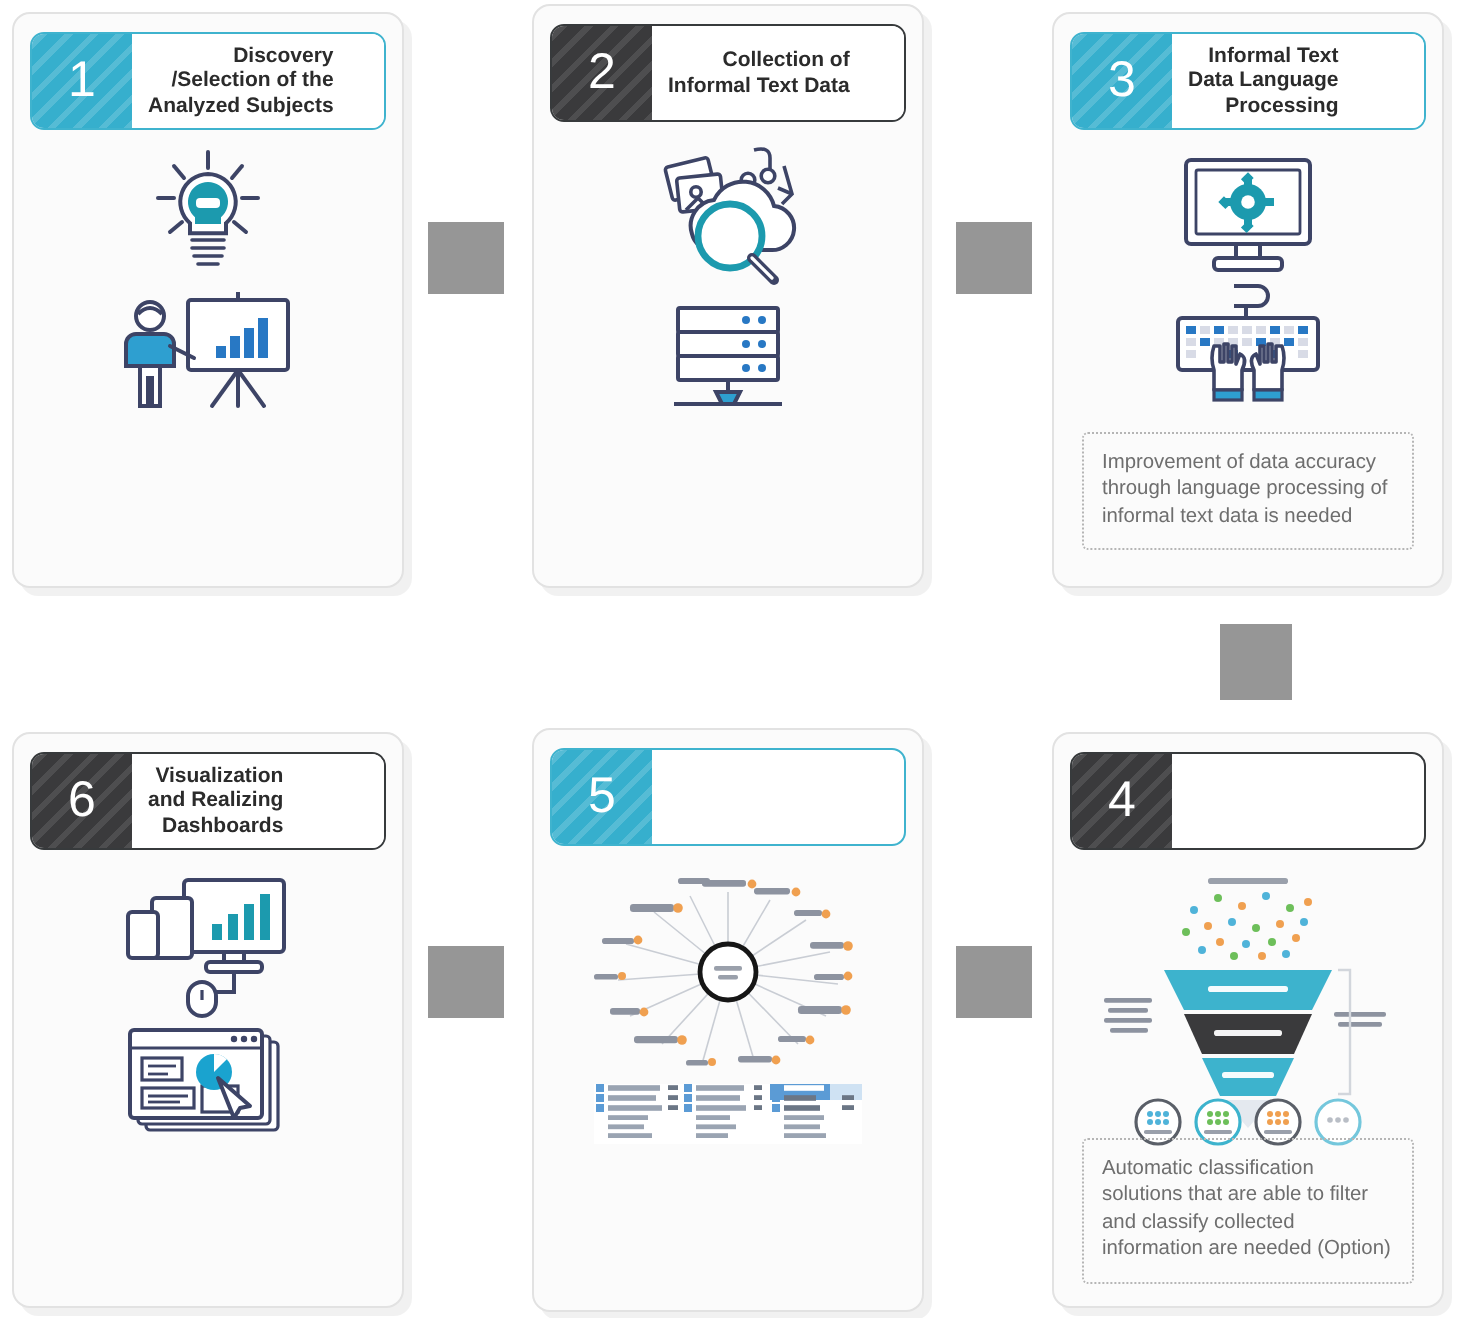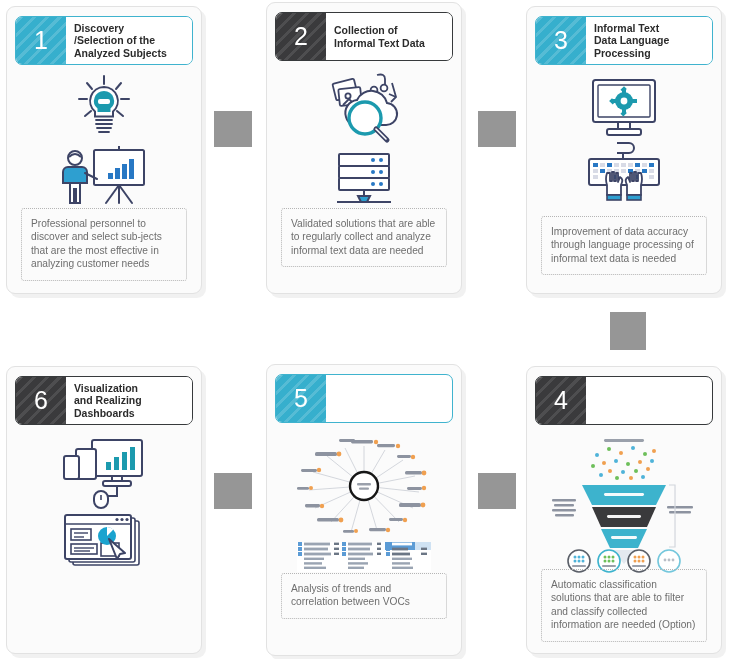--- a/index.html
+++ b/index.html
@@ -87,20 +87,21 @@
     flex: 1 1 auto;
     display: flex;
     align-items: center;
     padding: 0 6px 0 8px;
     font-size: 10.5px;
     line-height: 12.6px;
     font-weight: bold;
     color: #2b2b2b;
     white-space: pre-line;
     background: #ffffff;
+    text-align: right;
   }
 
   
   .icon-area {
     position: absolute;
     left: 8px;
     width: 178px;
     display: flex;
     flex-direction: column;
     align-items: center;
@@ -190,21 +191,20 @@
           <line x1="61" y1="40" x2="61" y2="58"></line>
         </g>
 
         <circle cx="17" cy="13" r="7" fill="#ffffff" stroke="#3d4466" stroke-width="2"></circle>
         <path d="M11 12 q6 -6 12 0" fill="none" stroke="#3d4466" stroke-width="2"></path>
         <path d="M10 22 h14 a5 5 0 0 1 5 5 v11 h-24 v-11 a5 5 0 0 1 5 -5 z" fill="#2e9fd0" stroke="#3d4466" stroke-width="2"></path>
         <path d="M27 28 l12 6" fill="none" stroke="#3d4466" stroke-width="2" stroke-linecap="round"></path>
         <path d="M12 38 h10 v20 h-4 v-14 h-2 v14 h-4 z" fill="#ffffff" stroke="#3d4466" stroke-width="2"></path>
       </svg>
     </div>
-    <div class="desc" style="top:201px">Professional personnel to discover and select sub-jects that are the most effective in analyzing customer needs</div>
   </div>
 
   <div class="card card-2">
     <div class="badge dark">
       <div class="badge-num">2</div>
       <div class="badge-title">Collection of
 Informal Text Data</div>
     </div>
     <div class="icon-area top">
       <svg width="96" height="84" viewBox="0 0 96 84">
@@ -236,21 +236,20 @@
           <circle cx="44" cy="21" r="2"></circle>
             <circle cx="52" cy="21" r="2"></circle>
           <circle cx="44" cy="33" r="2"></circle>
             <circle cx="52" cy="33" r="2"></circle>
         </g>
         <line x1="35" y1="39" x2="35" y2="45" stroke="#3d4466" stroke-width="2"></line>
         <path d="M29 45 h12 l-3 6 h-6 z" fill="#2e9fd0" stroke="#3d4466" stroke-width="2"></path>
         <line x1="8" y1="51" x2="62" y2="51" stroke="#3d4466" stroke-width="2"></line>
       </svg>
     </div>
-    <div class="desc" style="top:205px">Validated solutions that are able to regularly collect and analyze informal text data are needed</div>
   </div>
 
   <div class="card card-3">
     <div class="badge teal">
       <div class="badge-num">3</div>
       <div class="badge-title">Informal Text
 Data Language
 Processing</div>
     </div>
     <div class="icon-area top">
@@ -469,21 +468,20 @@
               <rect x="37" y="10.6" width="5" height="2.4"></rect>
             <rect x="80" y="0.6" width="4" height="2.4"></rect>
               <rect x="80" y="5.6" width="4" height="2.4"></rect>
               <rect x="80" y="10.6" width="4" height="2.4"></rect>
             <rect x="124" y="5.6" width="6" height="2.4"></rect>
               <rect x="124" y="10.6" width="6" height="2.4"></rect>
           </g>
         </g>
       </svg>
     </div>
-    <div class="desc" style="top:208px">Analysis of trends and correlation between VOCs</div>
   </div>
 
   <div class="card card-4">
     <div class="badge dark">
       <div class="badge-num">4</div>
     </div>
     <div class="icon-area bot">
       <svg width="150" height="140" viewBox="0 0 150 140">
         <g fill="#9aa0ab">
           <rect x="55" y="6" width="40" height="3" rx="1.4"></rect>

